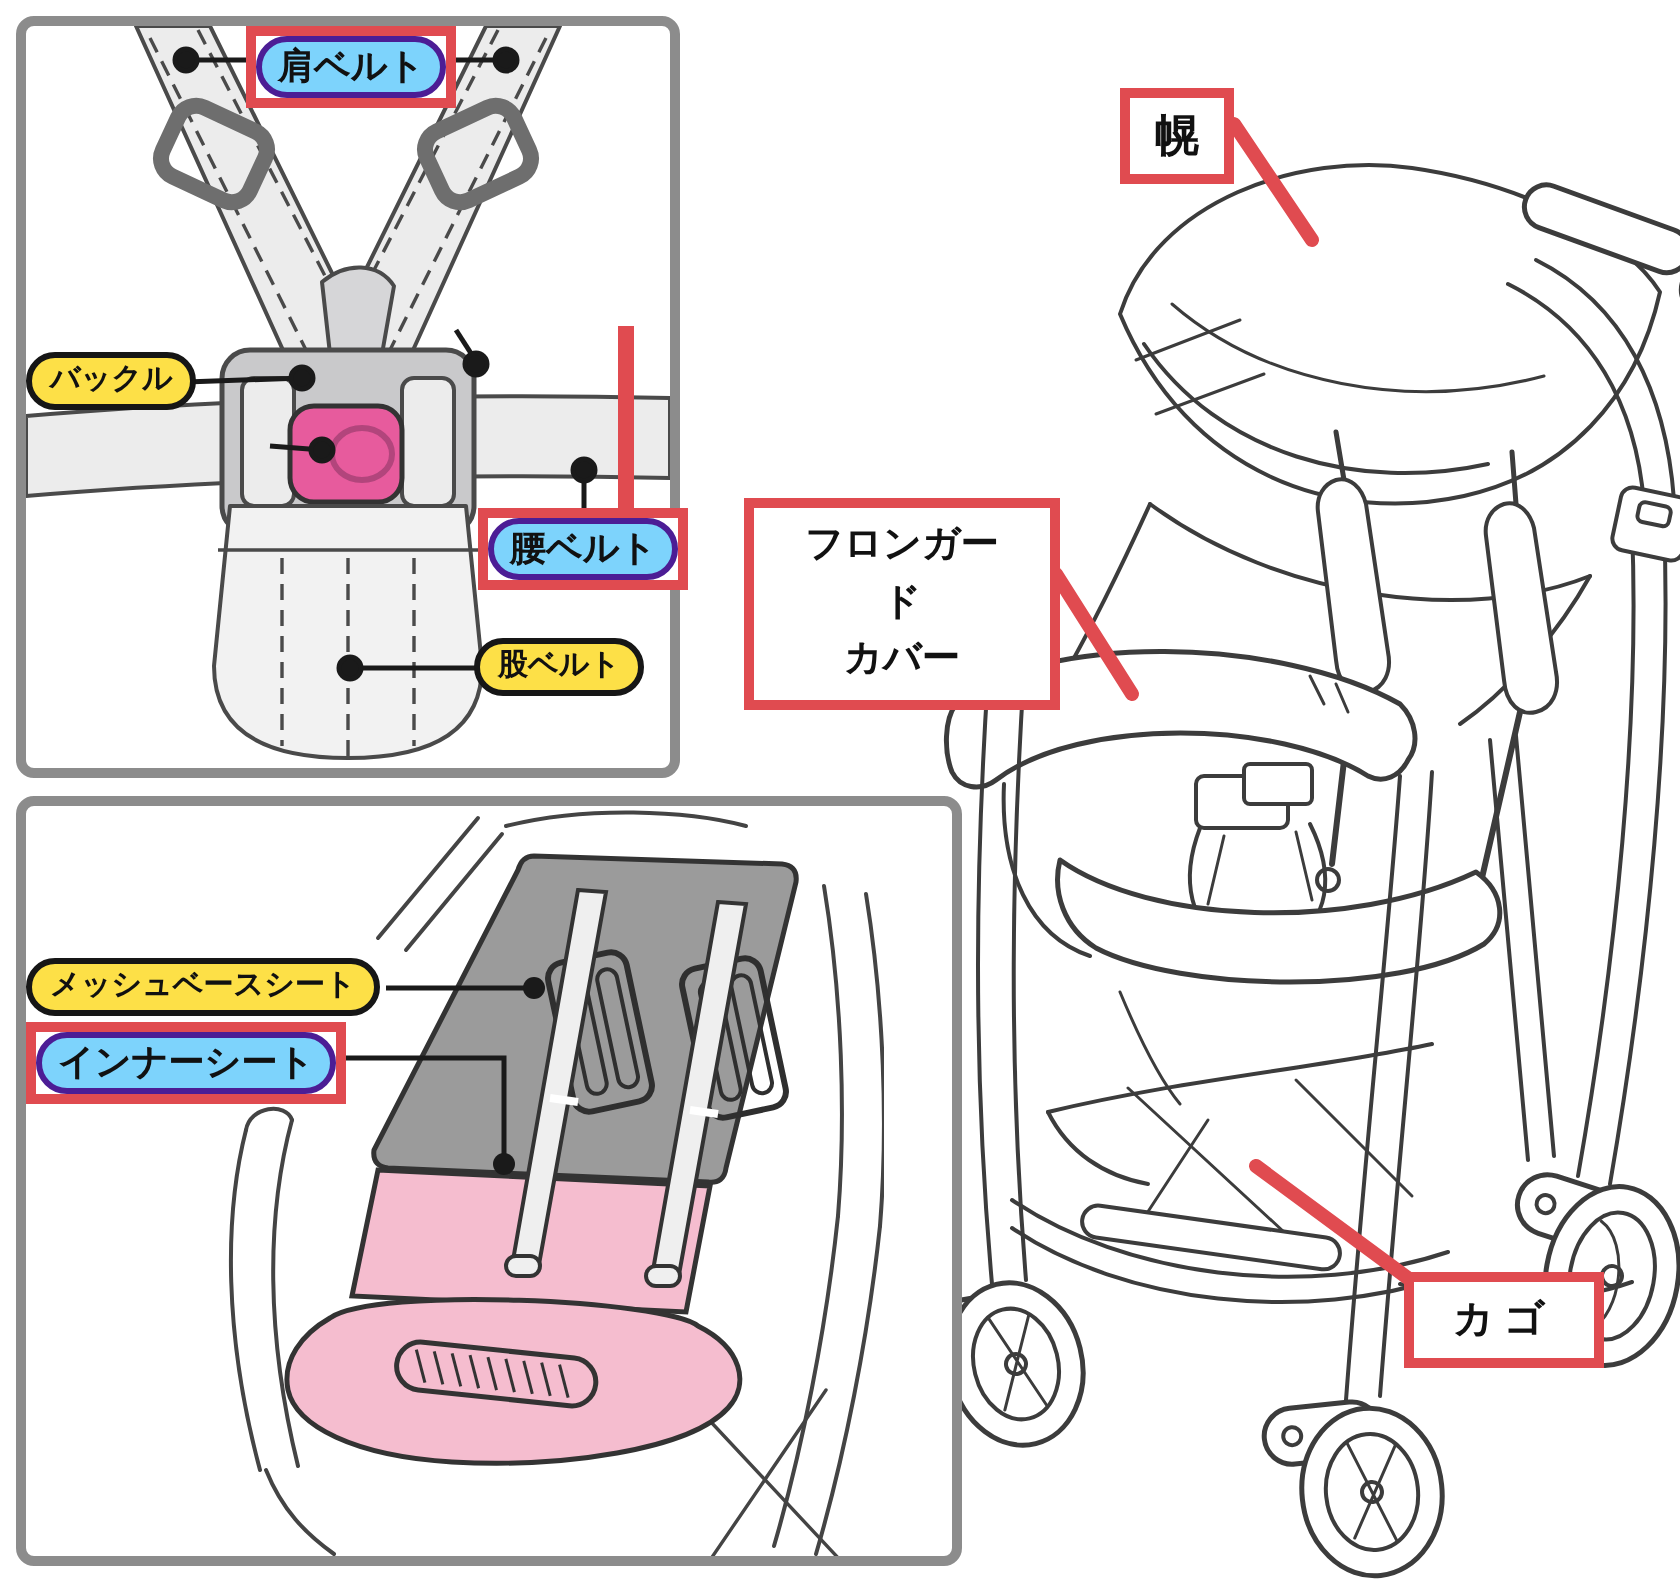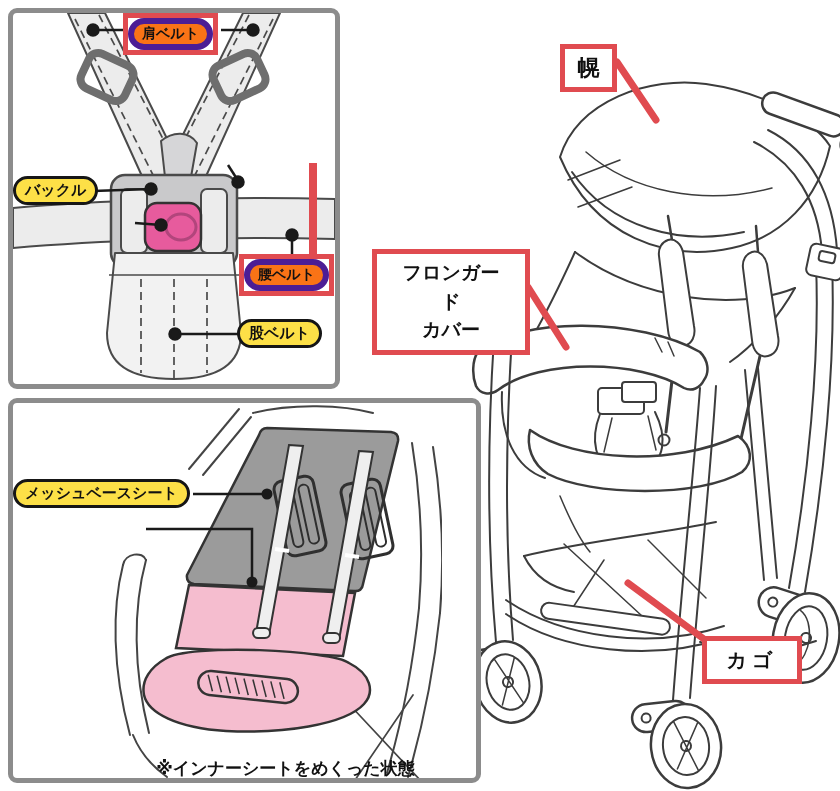--- a/index.html
+++ b/index.html
@@ -48,25 +48,25 @@
   }
   .redwrap{
     position:absolute;
     border:5px solid var(--red);
     background:#fff;
     line-height:0;
     z-index:4;
   }
   .redwrap .inner{
     display:inline-block;
-    background:#f97316;
-    border:6px solid #4c1d95;
+    background:#7dd3fc;
+    border:3px solid #4c1d95;
     border-radius:999px;
     font-weight:bold;
-    font-size:14px;
+    font-size:18px;
     line-height:1.25;
     color:#111;
     padding:1px 8px;
     white-space:nowrap;
   }
   .redbox{
     position:absolute;
     border:5px solid var(--red);
     background:#fff;
     font-weight:bold;
@@ -347,16 +347,18 @@
 
       <g stroke="#1a1a1a" stroke-width="2.5" fill="none">
         <path d="M180,91 L254,91"></path>
         <path d="M133,126 L239,126 L239,176"></path>
       </g>
       <circle cx="254" cy="91" r="5.5" fill="#1a1a1a"></circle>
       <circle cx="239" cy="179" r="5.5" fill="#1a1a1a"></circle>
     </svg>
 
     <div class="capsule" style="left:0px;top:76px;">メッシュベースシート</div>
-    <div class="caption">※インナーシートをめくった状態</div>
+    <div class="redwrap" style="left:0px;top:108px;">
+      <span class="inner">インナーシート</span>
+    </div>
   </div>
 
 </div>
 
 </body></html>

